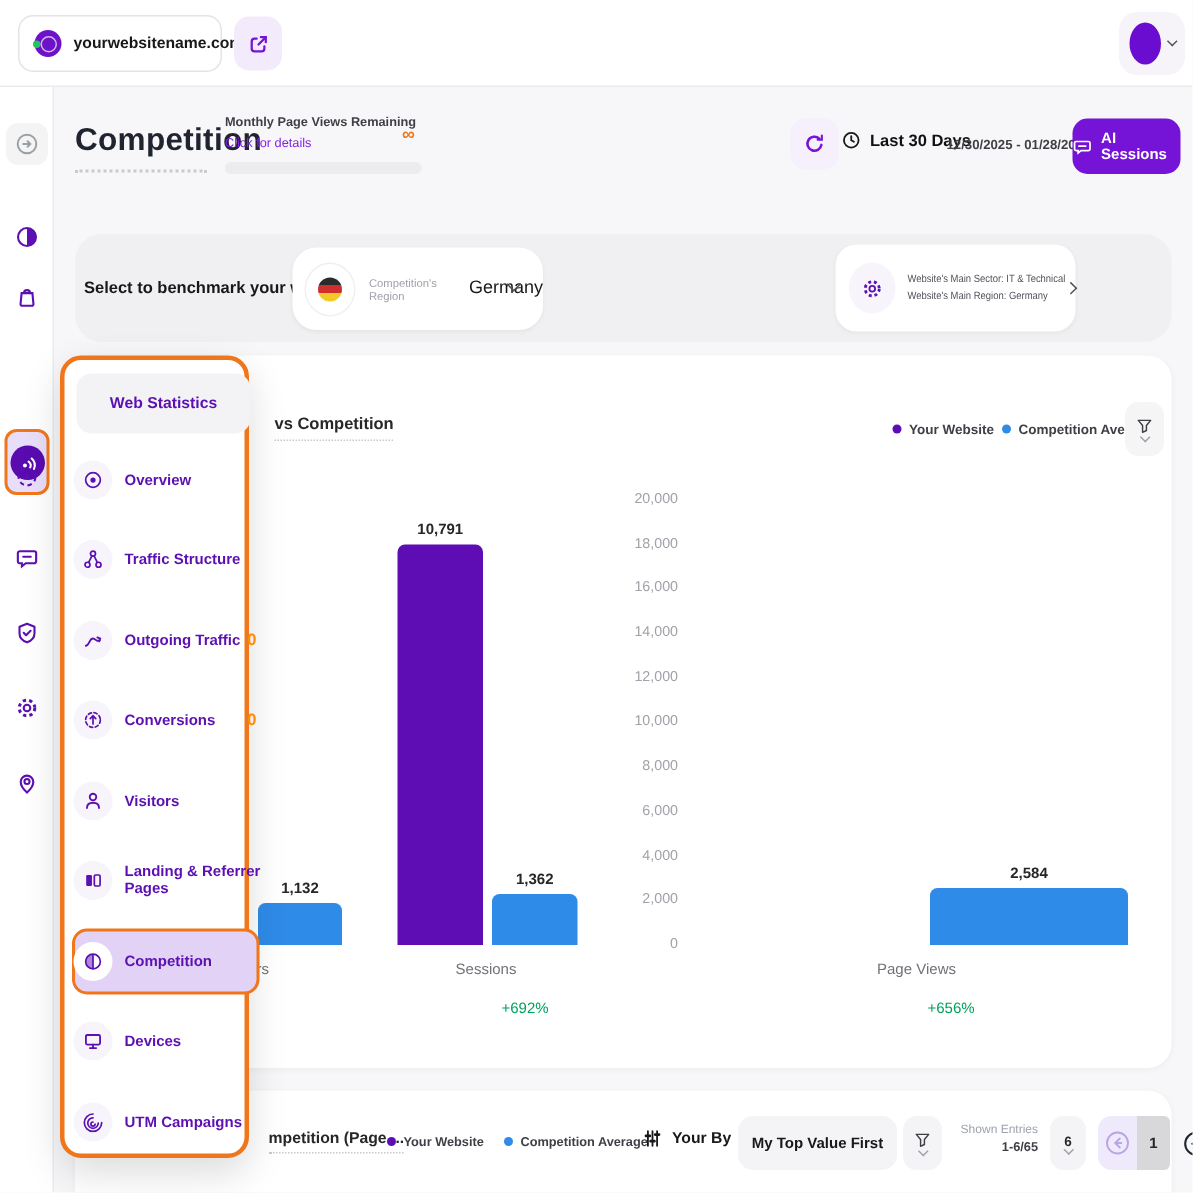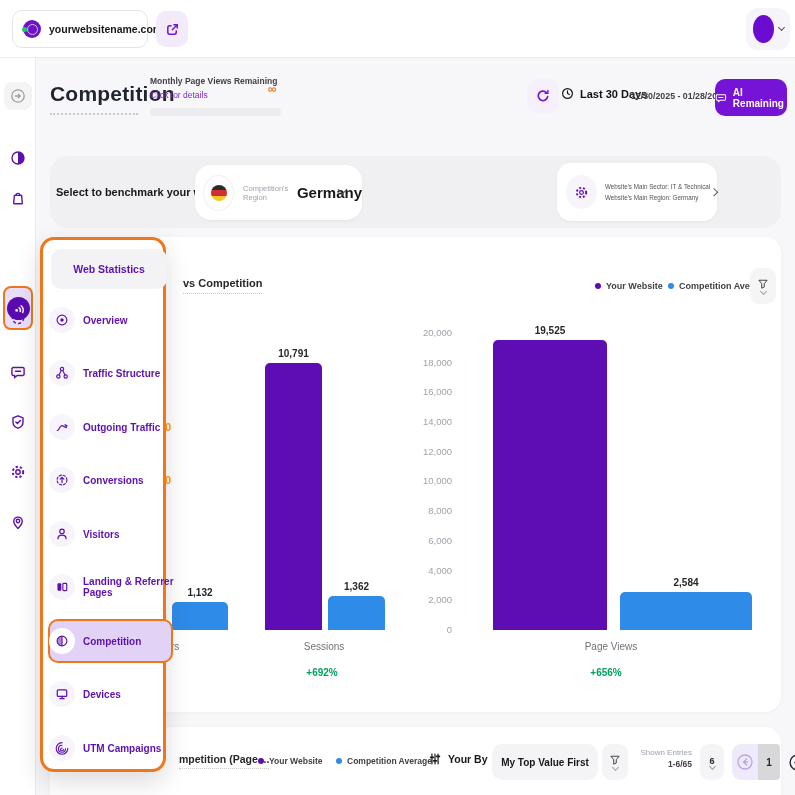--- a/index.html
+++ b/index.html
@@ -42,42 +42,42 @@
   .ai-btn span { color:#fff; font-size:10px; font-weight:700; }
 
   
   .bench { position:absolute; left:50px; top:156px; width:731px; height:72px; background:#f0f0f3; border-radius:18px; }
   .bench-prompt { position:absolute; left:6px; top:30px; font-size:11px; font-weight:700; color:#18181b; }
   .dd { position:absolute; top:9px; height:55px; background:#fff; border-radius:16px; box-shadow:0 1px 3px rgba(0,0,0,.05); display:flex; align-items:center; cursor:pointer; }
   .dd-ic { width:34px; height:34px; border-radius:50%; background:#f7f4fb; margin-left:9px; display:flex; align-items:center; justify-content:center; }
   .flag-de { width:16px; height:16px; border-radius:50%; background:linear-gradient(#2b2b2b 33%, #d02f2f 33% 66%, #f3c928 66%); }
   .dd-txt { margin-left:10px; display:flex; flex-direction:row; gap:3px; }
   .dd-label { font-size:7.5px; color:#a1a1aa; }
-  .dd-value { font-size:15px; font-weight:700; color:#18181b; }
+  .dd-value { font-size:12px; font-weight:400; color:#18181b; }
   .dd .chev { position:absolute; right:16px; top:24px; color:#52525b; }
   .wcard { position:absolute; left:507px; top:7px; width:160px; height:58px; background:#fff; border-radius:14px; box-shadow:0 1px 3px rgba(0,0,0,.05); display:flex; align-items:center; cursor:pointer; }
   .wcard-lines { margin-left:8px; display:flex; flex-direction:column; gap:4px; width:104px; }
   .wline { font-size:7px; color:#52525b; white-space:nowrap; transform:scaleX(.9); transform-origin:left; }
   .chev-right { width:6px; height:6px; border-right:1.5px solid #52525b; border-top:1.5px solid #52525b; transform:rotate(45deg); margin-left:2px; }
 
   
   .chart-card { position:absolute; left:50px; top:237px; width:731px; height:475px; background:#fff; border-radius:16px; box-shadow:0 1px 4px rgba(0,0,0,.04); z-index:1; }
   .chart-title { position:absolute; left:133px; top:40px; font-size:11px; font-weight:600; color:#27272a; border-bottom:1.5px dotted #c9c9cf; padding-bottom:4px; }
   .legend { position:absolute; display:flex; align-items:center; gap:5px; }
   .dot { width:6px; height:6px; border-radius:50%; }
   .dot.p { background:#5e0cb4; } .dot.b { background:#2f8be8; }
   .legend span { font-size:9px; font-weight:600; color:#3f3f46; white-space:nowrap; }
   .funnel-btn { position:absolute; left:700px; top:31px; width:26px; height:36px; background:#f5f5f6; border-radius:9px; display:flex; flex-direction:column; align-items:center; justify-content:center; gap:2px; cursor:pointer; }
   .y-ticks { position:absolute; left:322px; top:90px; width:80px; height:309px; display:flex; flex-direction:column; justify-content:space-between; text-align:right; }
   .y-ticks span { font-size:9.5px; color:#a1a1aa; line-height:12px; }
   .bar { position:absolute; bottom:82px; border-radius:5px 5px 0 0; }
   .bar.p { background:#5e0cb4; } .bar.b { background:#2f8be8; }
   .bar-value { position:absolute; top:-15px; left:50%; transform:translateX(-50%); font-size:10px; font-weight:600; color:#27272a; white-space:nowrap; }
   .grp-label { position:absolute; top:404px; transform:translateX(-50%); font-size:10px; color:#71717a; white-space:nowrap; }
-  .grp-change { position:absolute; top:430px; transform:translateX(-50%); font-size:10px; font-weight:700; color:#00a15e; white-space:nowrap; }
+  .grp-change { position:absolute; top:430px; transform:translateX(-50%); font-size:10px; font-weight:400; color:#00a15e; white-space:nowrap;margin-left:28px; }
 
   
   .bottom-card { position:absolute; left:50px; top:727px; width:731px; height:68px; background:#fff; border-radius:16px 16px 0 0; box-shadow:0 1px 4px rgba(0,0,0,.04); z-index:1; }
   .b-title { position:absolute; left:129px; top:26px; font-size:10.5px; font-weight:600; color:#27272a; border-bottom:1.5px dotted #c9c9cf; padding-bottom:3px; white-space:nowrap; }
   .b-legend { font-size:8.5px !important; }
   .sort-group { position:absolute; left:378px; top:25px; display:flex; align-items:center; gap:6px; }
   .sort-label { font-size:10.5px; font-weight:700; color:#18181b; }
   .sort-pill { position:absolute; left:442px; top:17px; width:106px; height:36px; background:#f4f4f6; border-radius:10px; display:flex; align-items:center; justify-content:center; cursor:pointer; }
   .sort-pill span { font-size:10px; font-weight:700; color:#18181b; }
   .fsort-btn { position:absolute; left:552px; top:17px; width:26px; height:36px; background:#f4f4f6; border-radius:9px; display:flex; flex-direction:column; align-items:center; justify-content:center; gap:2px; cursor:pointer; }
@@ -205,21 +205,21 @@
 </div>
 <div class="dates">
   <span>12/30/2025 - 01/28/2026</span>
   <span class="chev sm"></span>
 </div>
 <div class="ai-btn">
   <svg width="14" height="14" viewBox="0 0 16 16" fill="none" stroke="#fff" stroke-width="1.4" stroke-linecap="round">
     <path d="M3 3.5h10a1.3 1.3 0 0 1 1.3 1.3v4.9A1.3 1.3 0 0 1 13 11H7l-2.4 1.9V11H3a1.3 1.3 0 0 1-1.3-1.3V4.8A1.3 1.3 0 0 1 3 3.5Z"></path>
       <path d="M5.2 7.2h5.6"></path>
   </svg>
-  <span>AI Remaining</span>
+  <span>AI Sessions</span>
 </div>
 
 <div class="bench">
   <div class="bench-prompt">Select to benchmark your website:</div>
 
   <div class="dd" style="left:145px; width:167px;">
     <div class="dd-ic" style="background:#fff;box-shadow:0 0 0 1px #f0f0f3;">
         <span class="flag-de"></span>
       </div>
     <div class="dd-txt">
@@ -284,23 +284,20 @@
 
   <div class="bar p" style="left: 215px; width: 57px; height: 267px;">
     <span class="bar-value">10,791</span>
   </div>
   <div class="bar b" style="left: 278px; width: 57px; height: 34px;">
     <span class="bar-value">1,362</span>
   </div>
   <div class="grp-label" style="left:274px;">Sessions</div>
   <div class="grp-change" style="left:272px;">+692%</div>
 
-  <div class="bar p" style="left: 443px; width: 114px; height: 290px;">
-    <span class="bar-value">19,525</span>
-  </div>
   <div class="bar b" style="left: 570px; width: 132px; height: 38px;">
     <span class="bar-value">2,584</span>
   </div>
   <div class="grp-label" style="left:561px;">Page Views</div>
   <div class="grp-change" style="left:556px;">+656%</div>
 </div>
 
 <div class="bottom-card">
   <div class="b-title">mpetition (Page ...</div>
   <div class="legend b-legend" style="left:208px; top:29px;">

